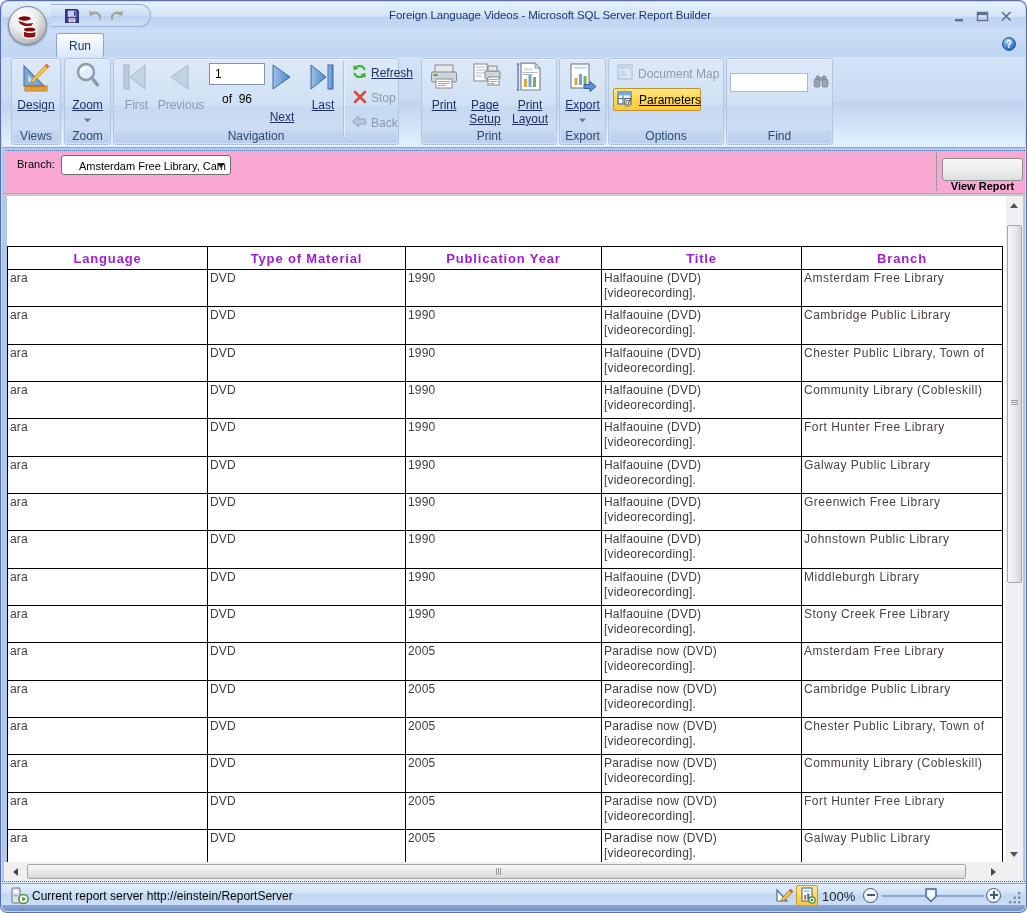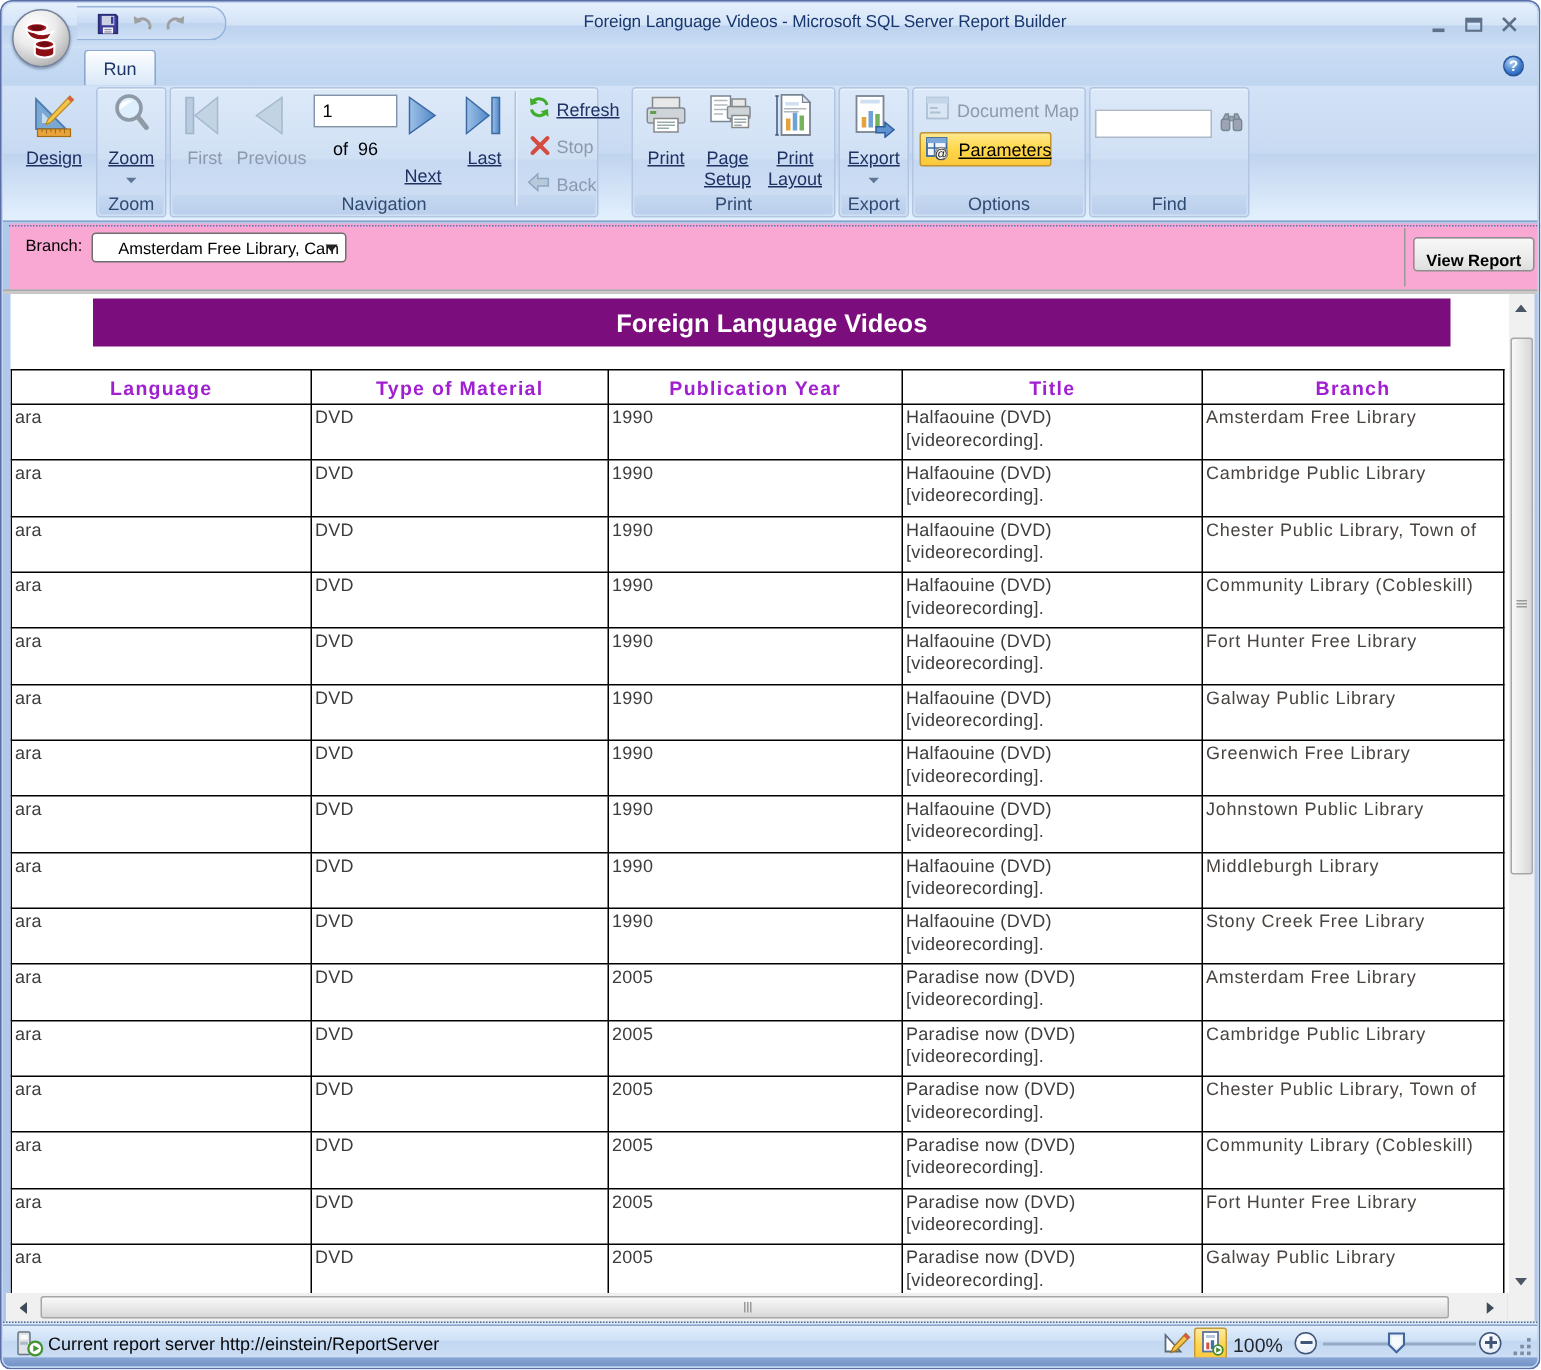--- a/index.html
+++ b/index.html
@@ -47,21 +47,21 @@
 #pbot { position:absolute; left:2px; top:193px; width:1023px; height:3px; background:#c9c9c9;
   border-top:1px solid #a9a9a9;}
 #branchlbl { position:absolute; left:11px; top:9px; font-size:11px; color:#000;}
 #dropdown { position:absolute; left:55px; top:6px; width:170px; height:20px;
   background:#fff; border:1px solid #6e6e6e; border-radius:3px; font-size:11px; padding:4px 4px; color:#000; white-space:nowrap; overflow:hidden;text-align:right;}
 #droparrow { position:absolute; right:5px; top:7px; width:0; height:0;
   border-left:4px solid transparent; border-right:4px solid transparent; border-top:5px solid #222;}
 #vsep { position:absolute; left:930px; top:3px; width:1px; height:39px; background:#9a9a9a; }
 #viewreport { position:absolute; left:936px; top:9px; width:81px; height:23px;
   background:linear-gradient(#f8f8f8,#ececec 55%, #dedede); border:1px solid #8e8e8e; border-radius:3px;
-  text-align:center; font-size:11px; color:#000; padding-top:9px;font-weight:bold; }
+  text-align:center; font-size:11px; color:#000; padding-top:21px;font-weight:bold; }
 
 #report { position:absolute; left:7px; top:196px; width:999px; height:666px; background:#fff; overflow:hidden;}
 #banner { position:absolute; left:55px; top:3px; width:905px; height:32px; background:#7c0d7c;
   color:#fff; font-weight:bold; font-size:17px; text-align:center; padding-top:7px;}
 table { border-collapse:collapse; position:absolute; left:0px; top:50px; table-layout:fixed; width:995px;}
 td,th { border:1px solid #000; font-size:12px; vertical-align:top; padding:1px 2px; overflow:hidden;}
 th { color:#a020d0; text-align:center; height:23px; vertical-align:middle; font-size:13px; letter-spacing:0.85px;}
 td { height:37.33px; color:#3d3d3d; line-height:15px; letter-spacing:0.2px;}
 td.br { color:#4a4440; letter-spacing:0.5px; }
 
@@ -128,20 +128,23 @@
   </svg>
   <div id="tabstrip"></div>
   <div id="runtab">Run</div>
 
   <div class="abs" style="left:1002px; top:37px; width:14px; height:14px; border-radius:50%;
      background:radial-gradient(circle at 38% 28%, #b4d6f4, #3b79cc 60%, #1c4f9c); border:1px solid #27549b;
      color:#fff; font-size:10px; font-weight:bold; text-align:center; line-height:14px;">?</div>
 
   <div id="ribbon">
 
+    <div class="chunk" style="left:9px; width:50px;">
+        <div class="chunklabel">Views</div>
+      </div>
     <svg class="abs" style="left:20px; top:5px;" width="28" height="30" viewBox="0 0 28 30">
       <path d="M2 24 L2 4 L22 24 Z" fill="#7ba7d4" stroke="#4c7cb0" stroke-width="1.2"></path>
       <path d="M6 20 L6 13 L13 20 Z" fill="#c4dcf0"></path>
       <path d="M24.5 2 L27 4.5 L12 19.5 L8.5 21 L10 17.5 Z" fill="#f5c44a" stroke="#b98a20" stroke-width="0.8"></path>
       <path d="M24.5 2 L27 4.5 L25.4 6.1 L22.9 3.6 Z" fill="#e05a4f"></path>
       <rect x="3" y="24" width="22" height="5" fill="#e8a33d" stroke="#a36d16" stroke-width="0.8"></rect>
       <path d="M6 24 v2 M9 24 v3 M12 24 v2 M15 24 v3 M18 24 v2 M21 24 v3" stroke="#a36d16" stroke-width="0.7"></path>
     </svg>
     <div class="blab" style="left:9px; top:41px; width:50px;">Design</div>
 
@@ -298,21 +301,20 @@
   <div id="parambar">
     <div class="dotted"></div>
     <div id="branchlbl">Branch:</div>
     <div id="dropdown">Amsterdam Free Library, Cam<div id="droparrow"></div></div>
     <div id="vsep"></div>
     <div id="viewreport">View Report</div>
   </div>
   <div id="pbot"></div>
 
   <div id="report">
-    <div id="banner">Foreign Language Videos</div>
     <table>
       <colgroup>
           <col style="width:200px">
           <col style="width:198px">
           <col style="width:196px">
           <col style="width:200px">
           <col style="width:201px">
         </colgroup>
       <tbody>
           <tr>

